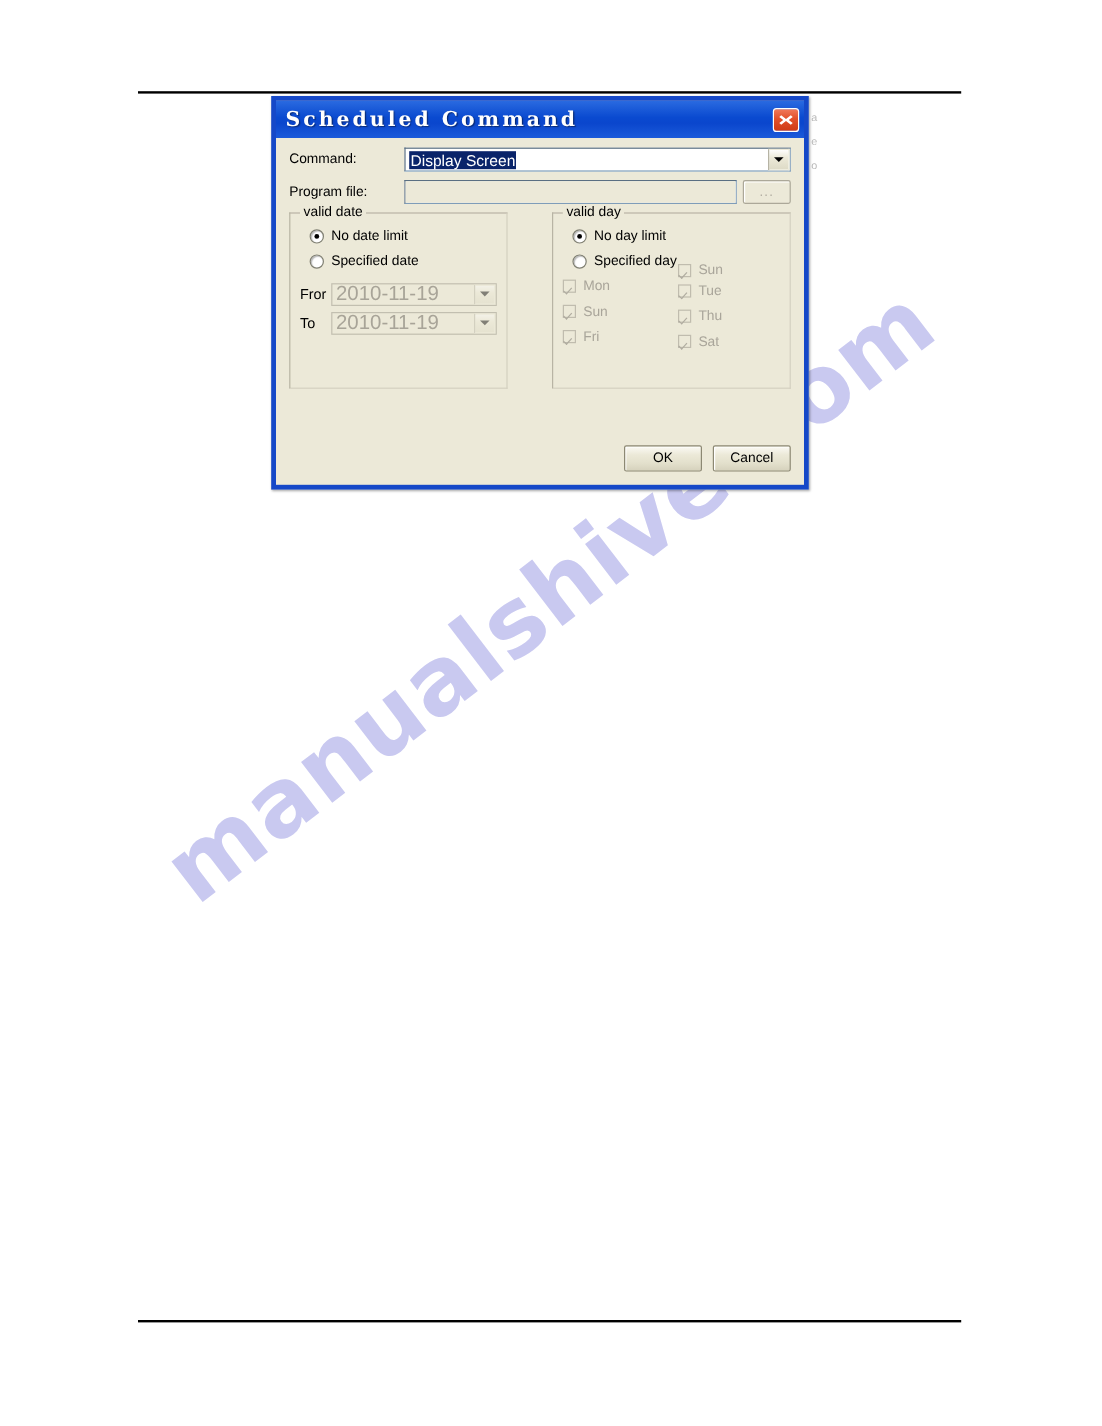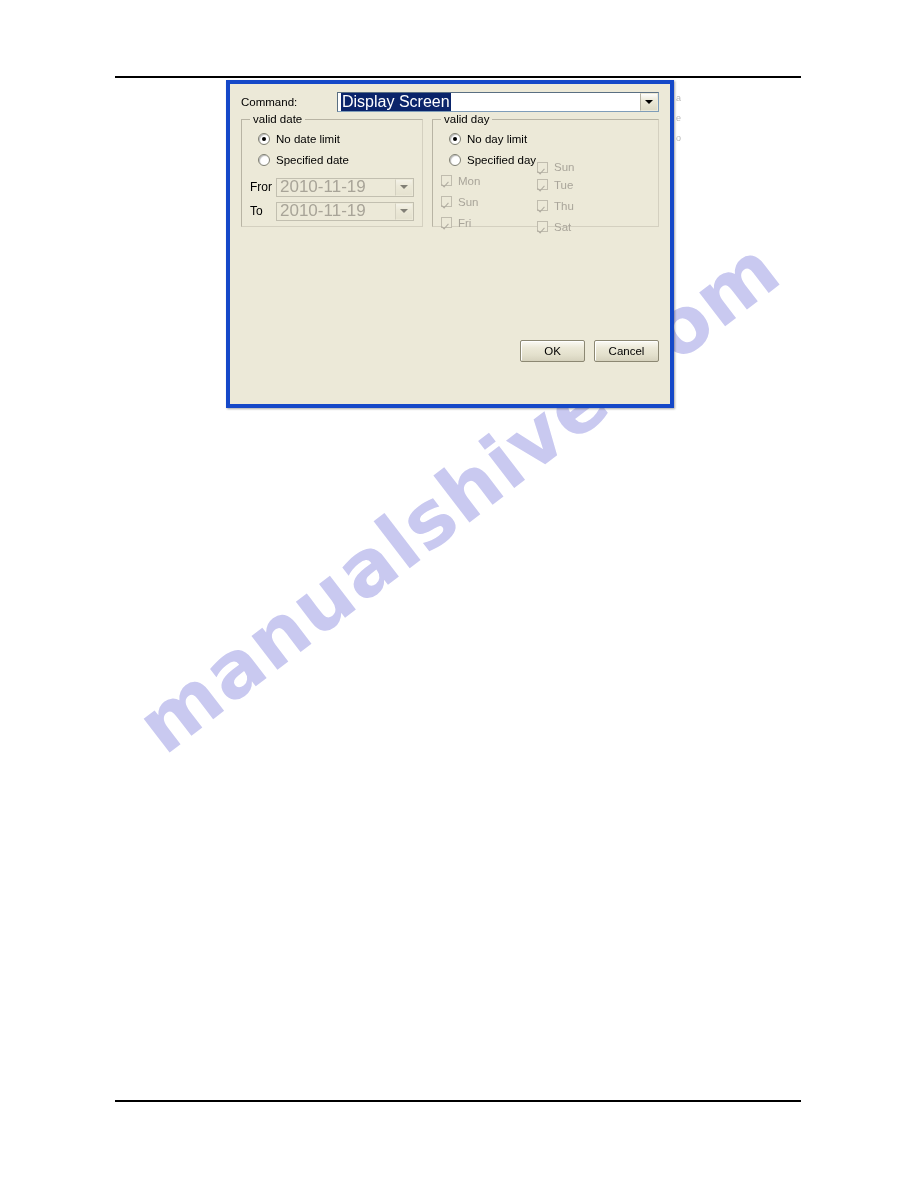--- a/index.html
+++ b/index.html
@@ -125,21 +125,21 @@
   .sunken {
     border: 1px solid #7f9db9;
     border-top-color: #5a6f82;
     border-left-color: #5a6f82;
     box-sizing: border-box;
     background: #ffffff;
   }
 
   .text-input {
     flex: 1;
-    font-size: 16px;
+    font-size: 13px;
     color: #000000;
     display: flex;
     align-items: center;
     padding-left: 3px;
     overflow: hidden;
     white-space: nowrap;
   }
   .text-input.disabled {
     background: #ece9d8;
     color: #9a9a8e;
@@ -227,24 +227,24 @@
     gap: 9px;
     margin-top: 6px;
   }
   .groupbox {
     position: relative;
     border: 1px solid #d4d0c0;
     border-top-color: #b8b4a4;
     border-left-color: #b8b4a4;
     box-sizing: border-box;
     padding: 13px 8px 8px 8px;
-    height: 108px;
+    height: 147px;
   }
   #group-valid-date { flex: 0 0 182px; }
-  #group-valid-day  { flex: 1; }
+  #group-valid-day  { flex: 1; margin-left: 28px; }
   .group-title {
     position: absolute;
     top: -7px;
     left: 8px;
     background: #ece9d8;
     padding: 0 3px;
     font-size: 11.5px;
     color: #000000;
   }
 
@@ -378,36 +378,53 @@
 <div class="page-rule" id="rule-bottom"></div>
 
 <div id="watermark">manualshive.com</div>
 
 <div class="ghost-text" style="left:676px; top:93px;">a</div>
 <div class="ghost-text" style="left:676px; top:113px;">e</div>
 <div class="ghost-text" style="left:676px; top:133px;">o</div>
 
 <div id="dialog">
 
+  <div id="titlebar">
+    <span id="title-text">Scheduled Command</span>
+    <div id="close-button" title="Close">
+      <svg width="14" height="12" viewBox="0 0 14 12" aria-hidden="true">
+        <path d="M3 2 L7 5.2 L11 2 L12.6 3.6 L9.3 6 L12.6 8.4 L11 10 L7 6.8 L3 10 L1.4 8.4 L4.7 6 L1.4 3.6 Z" fill="#ffffff"></path>
+      </svg>
+    </div>
+  </div>
 
   <div id="dialog-body">
 
     <div class="form-row">
       <div class="form-label">Command:</div>
       <div class="field-wrap sunken">
         <div class="text-input">
           <span class="selected-text">Display Screen</span>
         </div>
         <div class="combo-arrow">
             <i class="tri-down"></i>
           </div>
       </div>
     </div>
 
 
+    <div class="form-row">
+      <div class="form-label">Program file:</div>
+      <div class="field-wrap">
+        <div class="sunken" style="flex:1; display:flex;">
+          <div class="text-input disabled"></div>
+        </div>
+        <div class="browse-button">...</div>
+      </div>
+    </div>
 
 
     <div id="groups">
 
       <div class="groupbox" id="group-valid-date">
         <div class="group-title">valid date</div>
 
         <div class="radio-row">
           <span class="radio checked"></span>
           <span class="radio-label">No date limit</span>

